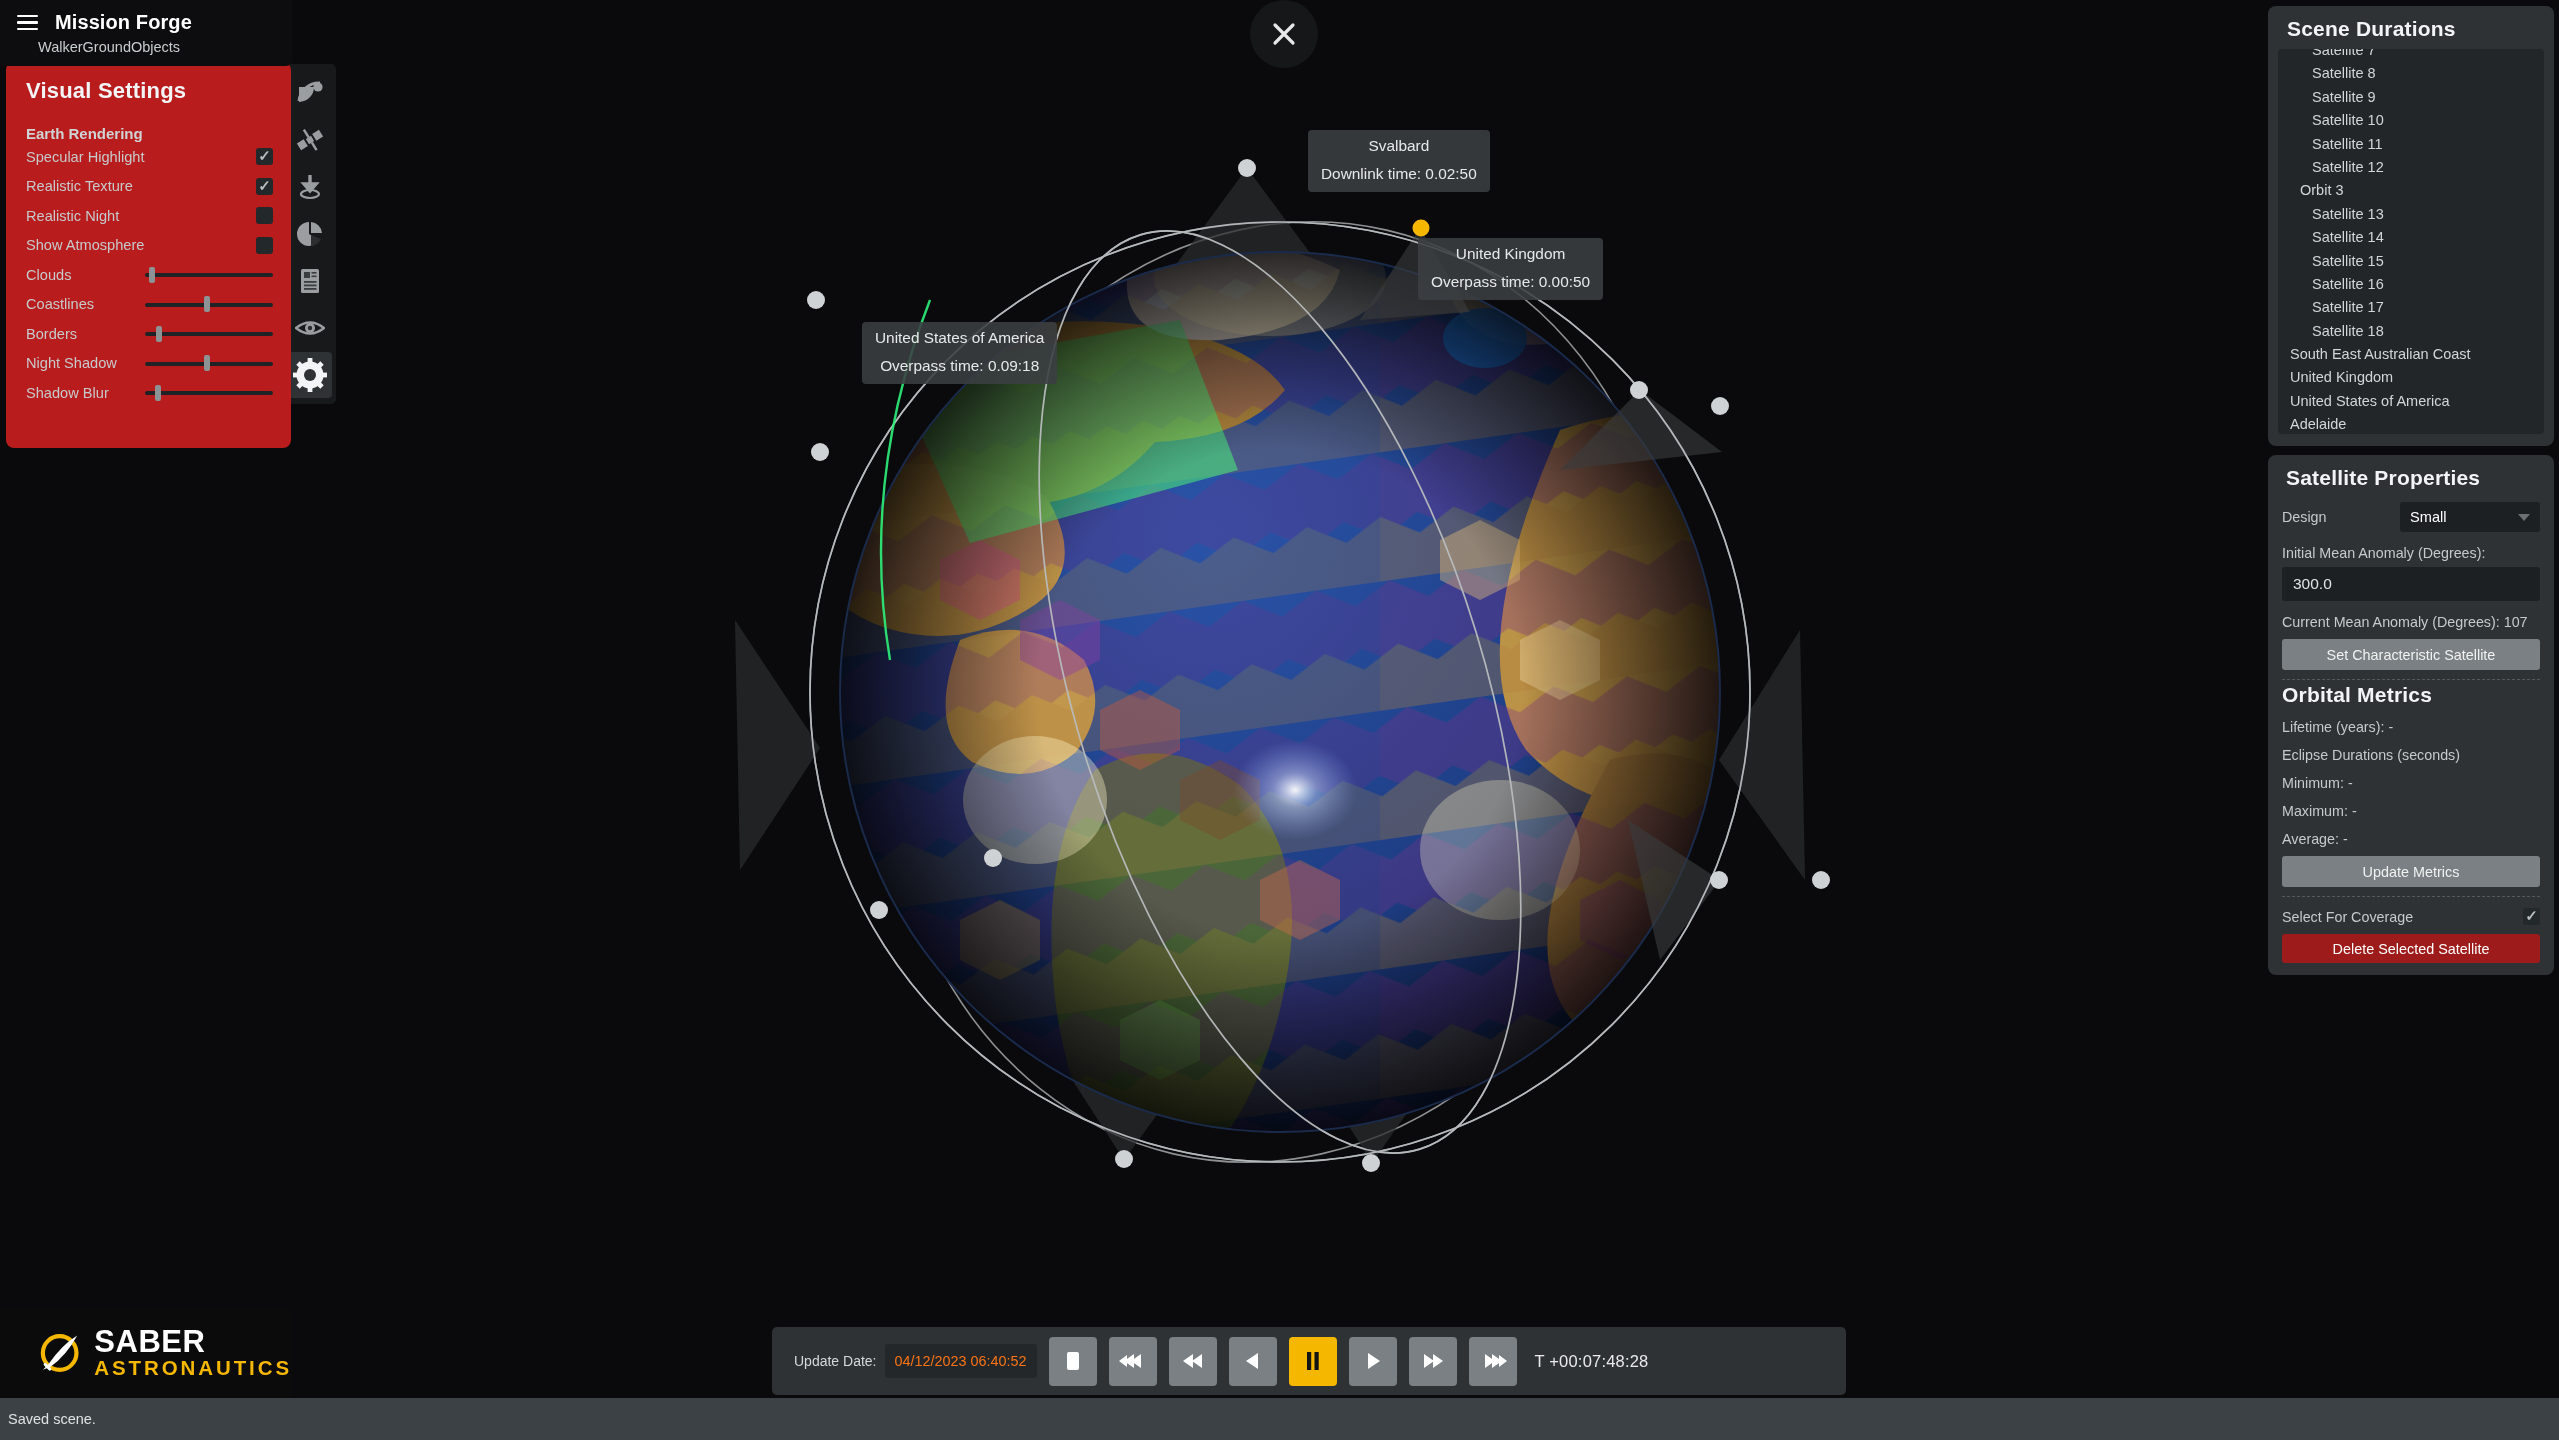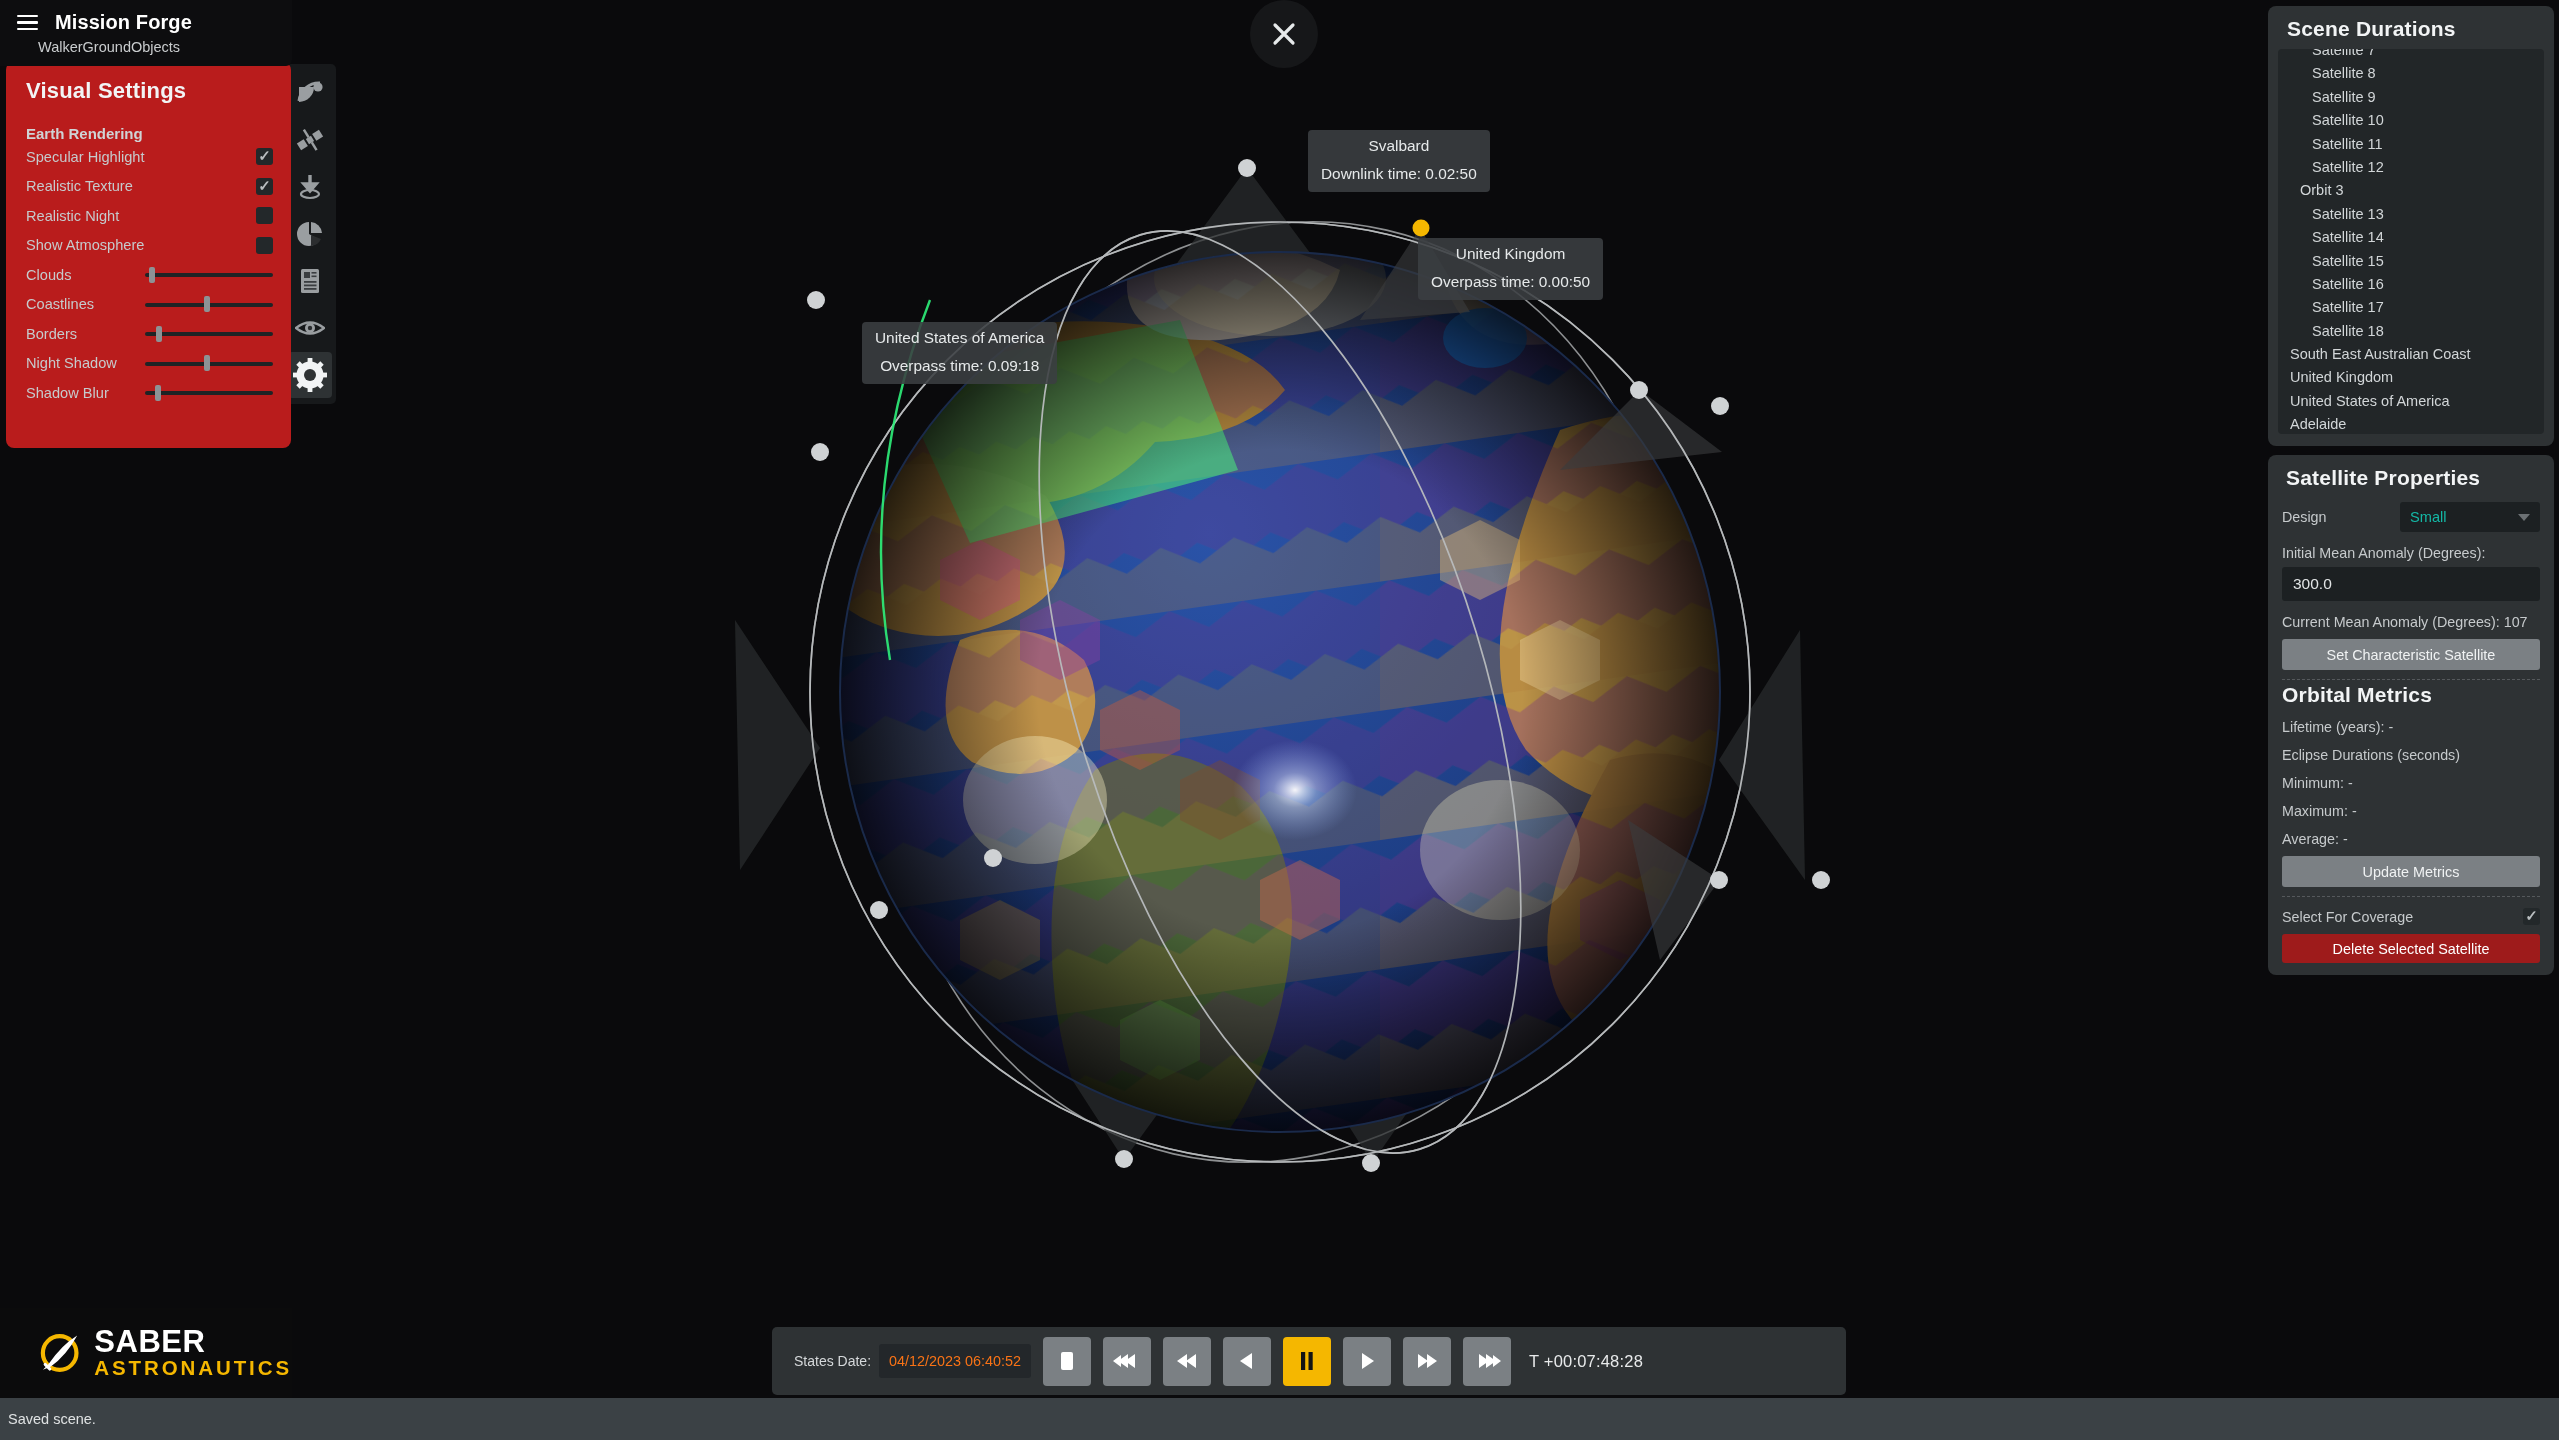--- a/index.html
+++ b/index.html
@@ -103,21 +103,21 @@
   .tree-item.lvl1 { padding-left: 22px; }
 
   #satellite-properties {
     position: absolute; right: 5px; top: 455px; width: 286px; height: 520px;
     background: #2e3234; border-radius: 8px; z-index: 30; padding: 9px 14px 10px 14px;
   }
   .sp-row { display: flex; align-items: center; margin-top: 12px; }
   .sp-label { font-size: 14.3px; color: #c6cacc; }
   .sp-select {
     margin-left: auto; width: 140px; height: 30px; background: #1c2022; border-radius: 3px;
-    display: flex; align-items: center; padding: 0 10px; font-size: 14.6px; color: #14b8a6;
+    display: flex; align-items: center; padding: 0 10px; font-size: 14.6px; color: #ffffff;
   }
   .sp-caret { margin-left: auto; width:0;height:0; border-left:6px solid transparent;border-right:6px solid transparent;border-top:7px solid #6b7073; }
   .sp-field-label { font-size: 14.3px; color: #c6cacc; margin-top: 13px; }
   .sp-input {
     margin-top: 6px; width: 100%; height: 34px; background: #1c2022; border-radius: 3px;
     border: none; outline: none; color: #e1e4e5; font-size: 15.5px; padding: 0 11px;
     font-family: "Liberation Sans", sans-serif;
   }
   .sp-kv { font-size: 14.3px; color: #c6cacc; margin-top: 13px; }
   .btn-grey {
@@ -517,21 +517,21 @@
     <div class="divider-dots"></div>
     <div class="coverage-row">
       <span class="sp-label">Select For Coverage</span>
       <span style="flex:1"></span>
       <span class="checkbox on" id="coverage-cb"></span>
     </div>
     <button class="btn-danger" style="background: rgb(158, 27, 27);">Delete Selected Satellite</button>
   </div>
 
   <div id="playback">
-    <span id="pb-label">States Date:</span>
+    <span id="pb-label">Update Date:</span>
     <div id="pb-date">04/12/2023 06:40:52</div>
     <div id="pb-buttons" style="display:flex;align-items:center">
         <div class="pb-btn">
           <svg width="30" height="30" viewBox="0 0 30 30">
             <rect x="9" y="6" width="12" height="18" rx="2" fill="#fff"></rect>
           </svg>
         </div>
         <div class="pb-btn">
           <svg width="30" height="30" viewBox="0 0 30 30">
             <path d="M13 15 L23 8 L23 22 Z M6 15 L16 8 L16 22 Z M1 15 L9 9 L9 21 Z" fill="#fff"></path>

